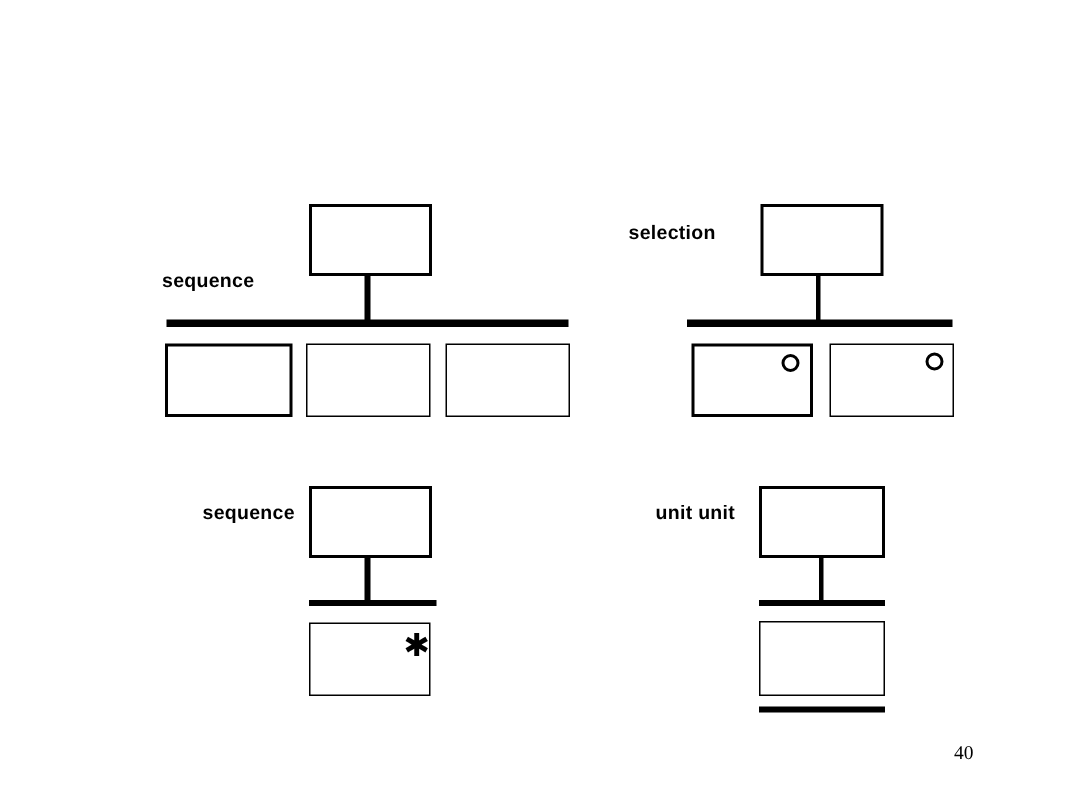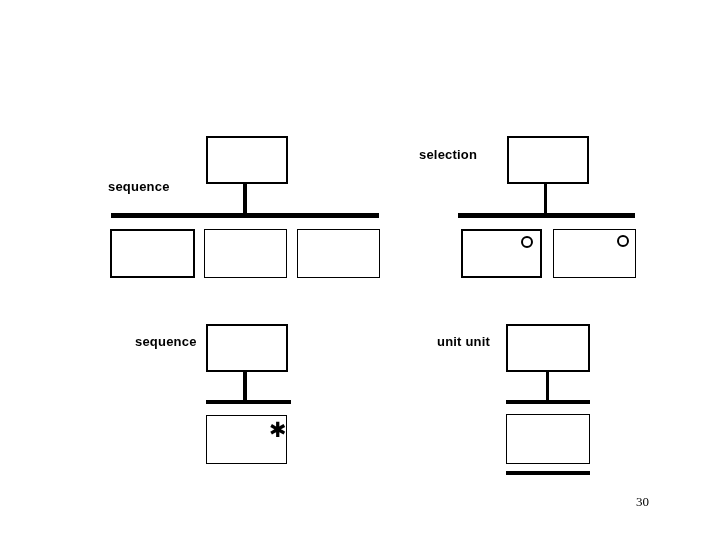--- a/index.html
+++ b/index.html
@@ -159,15 +159,15 @@
 
     <div class="vbar" style="left:546px; top:372px; width:3px; height:31px;"></div>
 
     <div class="hbar" style="left:506px; top:400px; width:84px; height:4px;"></div>
 
     <div class="node-box thin" style="left:506px; top:414px; width:84px; height:50px;"></div>
 
     <div class="hbar" style="left:506px; top:471px; width:84px; height:4px;"></div>
   </div>
 
-  <div id="page-number">30</div>
+  <div id="page-number">40</div>
 
 </div>
 
 </body></html>

